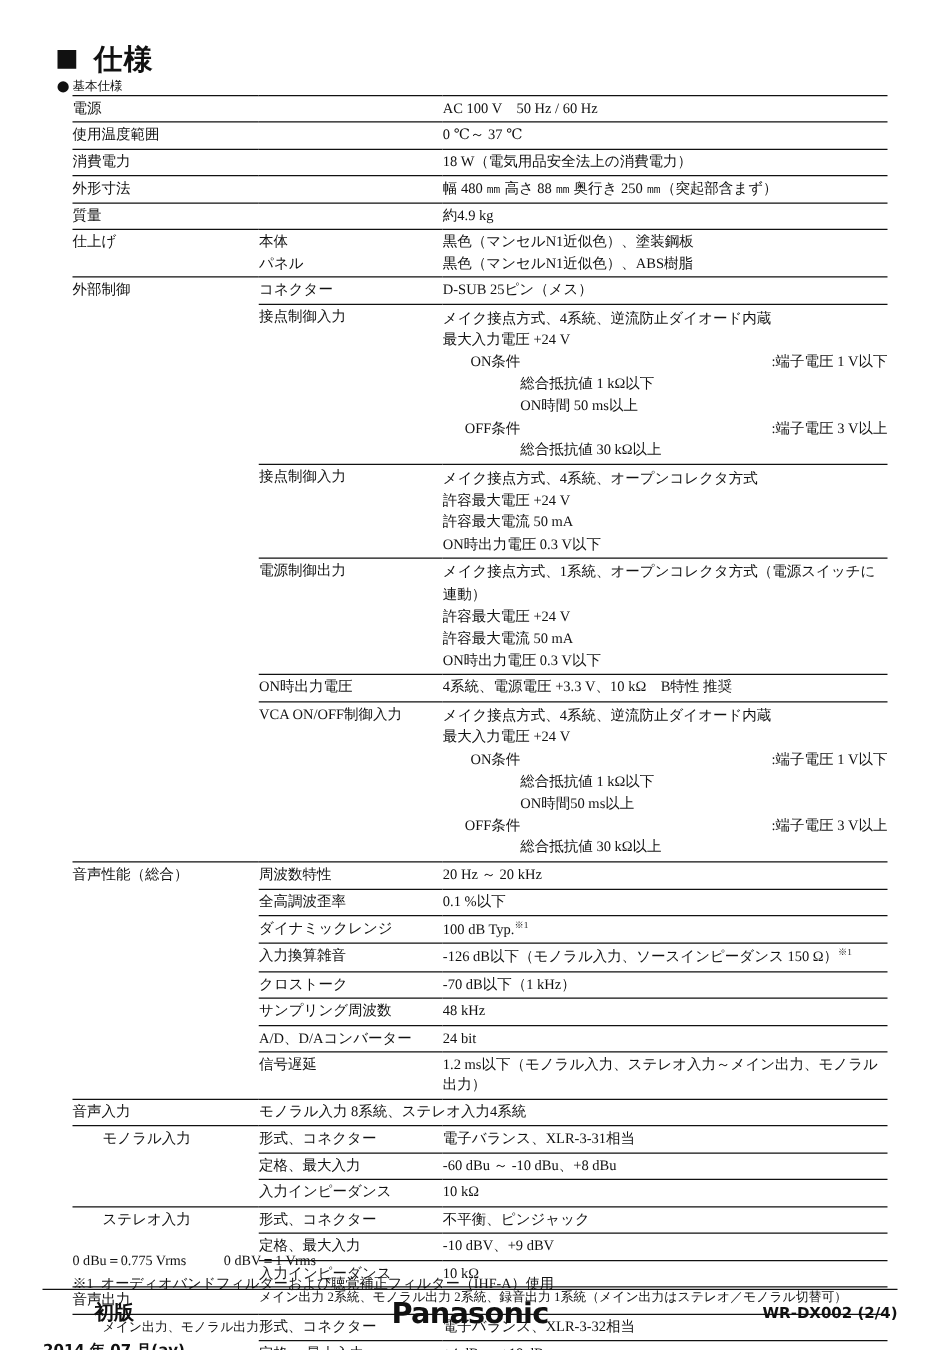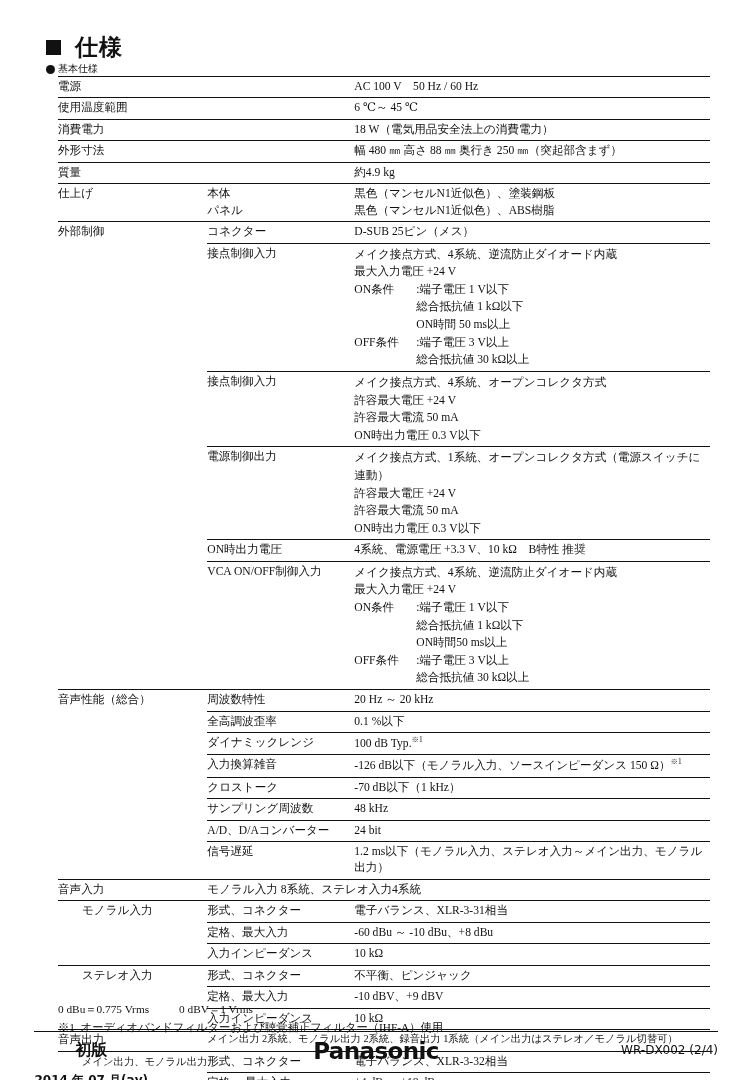--- a/index.html
+++ b/index.html
@@ -25,21 +25,21 @@
   .thick{border-top:1.9px solid #111;}
   .thin{border-top:0.9px solid #111;}
   .c1{width:135px;padding-left:2px;}
   .c1 .ind{padding-left:24px;}
   .c2{width:147px;}
   .c3{}
   .small{font-size:10.3px;}
   .nw{white-space:nowrap;}
   .cellpad{padding-top:3px;padding-bottom:3px;}
   .multi{line-height:1.52;}
-  .cond{display:flex;}
+  .cond{display:flex;text-align:right;}
   .cond-k{width:62px;flex:0 0 62px;}
   .cond-v{flex:1;}
   .indent2{padding-left:62px;}
   sup{font-size:7.4px;vertical-align:super;}
   .vmid{vertical-align:middle;}
 
   
   .notes{position:absolute;left:58px;top:1000px;width:660px;font-size:11.3px;line-height:1.62;}
   .notes .n1 span.gap{display:inline-block;width:30px;}
 
@@ -47,21 +47,21 @@
   .foot-rule{position:absolute;left:34px;top:1031px;width:684px;border-top:1.9px solid #111;}
   .footer{position:absolute;left:34px;top:1038px;width:684px;height:30px;
           font-family:"DejaVu Sans","Liberation Sans",sans-serif;}
   .f-left{position:absolute;left:0;top:2px;display:flex;align-items:center;gap:11px;flex-direction:column;}
   .f-ed{font-size:16px;font-weight:bold;}
   .f-date{font-size:12px;font-weight:bold;}
   .f-code{font-size:12px;font-weight:bold;margin-left:20px;}
   .f-brand{position:absolute;left:50%;transform:translateX(-50%);top:0px;
            font-size:23px;font-weight:bold;letter-spacing:-0.6px;
            font-family:"DejaVu Sans","Liberation Sans",sans-serif;}
-  .f-right{position:absolute;right:0;top:5px;font-size:12px;font-weight:normal;margin-left:46px;}
+  .f-right{position:absolute;right:0;top:5px;font-size:12px;font-weight:bold;margin-left:46px;}
 </style>
 </head>
 <body>
 
 <div class="page">
 
   <div class="hd">
     <span class="hd-sq"></span>
     <span class="hd-txt">仕様</span>
   </div>
@@ -74,21 +74,21 @@
     <tbody>
 
       <tr class="thick">
         <td class="c1">電源</td>
         <td class="c2"></td>
         <td class="c3">AC 100 V　50 Hz / 60 Hz</td>
       </tr>
       <tr class="thin">
         <td class="c1">使用温度範囲</td>
         <td class="c2"></td>
-        <td class="c3">6 ℃～ 45 ℃</td>
+        <td class="c3">0 ℃～ 37 ℃</td>
       </tr>
       <tr class="thin">
         <td class="c1">消費電力</td>
         <td class="c2"></td>
         <td class="c3">18 W（電気用品安全法上の消費電力）</td>
       </tr>
       <tr class="thin">
         <td class="c1">外形寸法</td>
         <td class="c2"></td>
         <td class="c3">幅 480 ㎜ 高さ 88 ㎜ 奥行き 250 ㎜（突起部含まず）</td>

